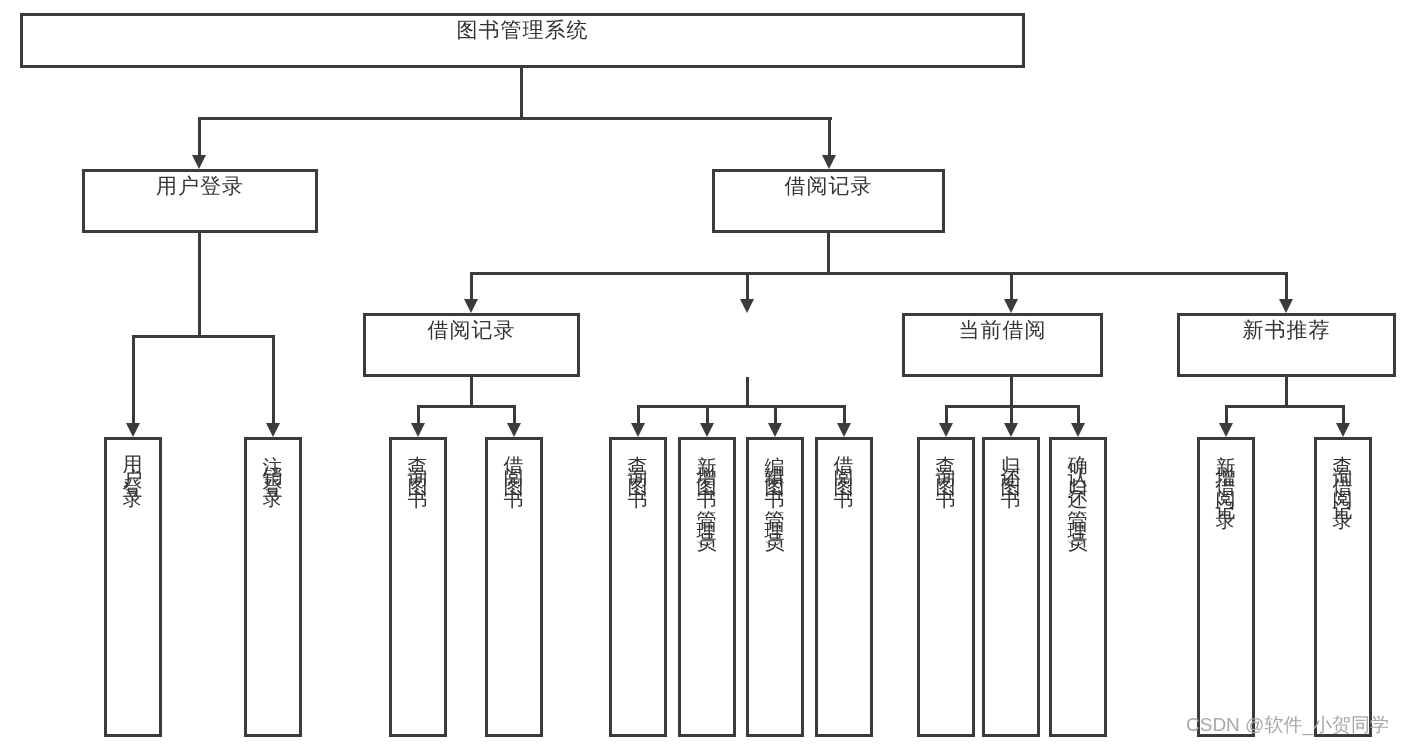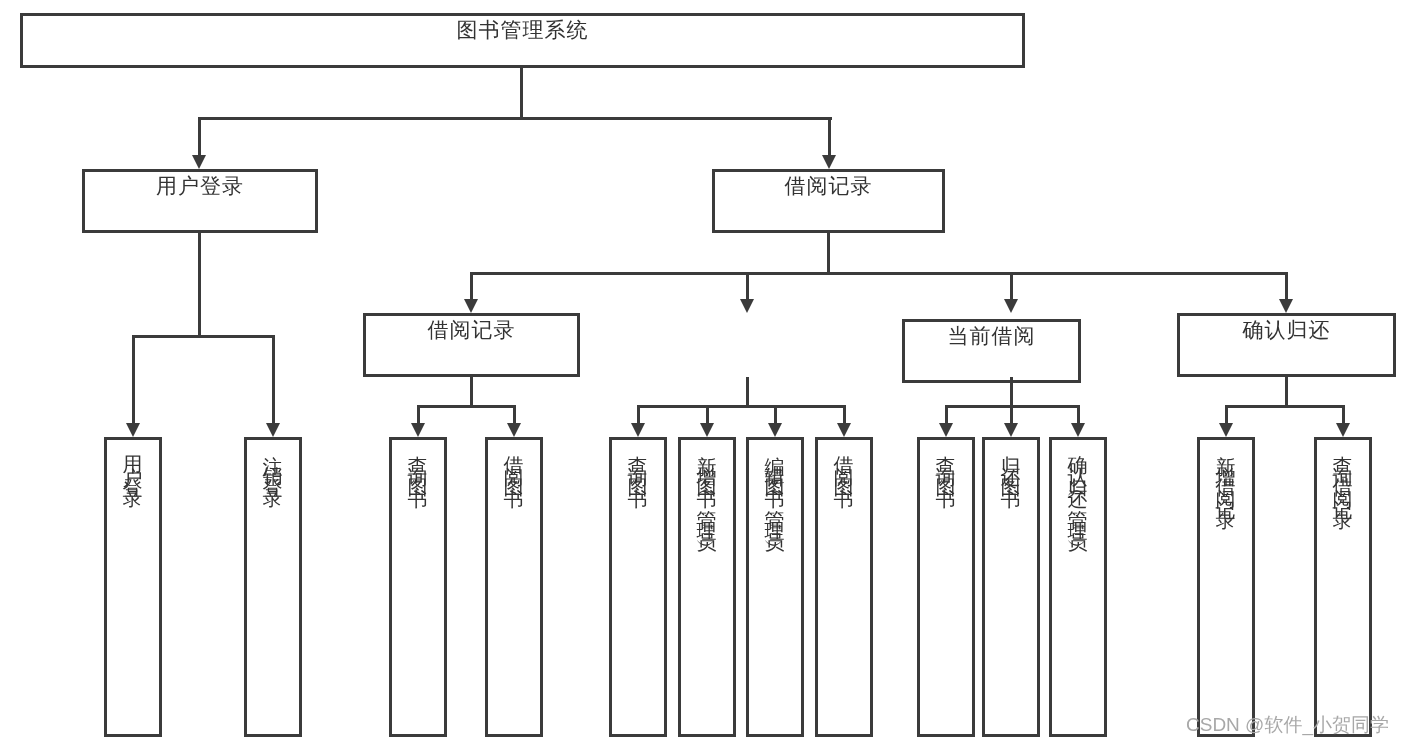--- a/index.html
+++ b/index.html
@@ -87,25 +87,25 @@
   <div class="vline" style="left:746px; top:272px; height:29px;"></div>
   <div class="arrow" style="left:740px; top:299px;"></div>
   <div class="vline" style="left:1010px; top:272px; height:29px;"></div>
   <div class="arrow" style="left:1004px; top:299px;"></div>
   <div class="vline" style="left:1285px; top:272px; height:29px;"></div>
   <div class="arrow" style="left:1279px; top:299px;"></div>
 
   <div class="box hbox" style="left:363px; top:313px; width:217px; height:64px;">
     <span>借阅记录</span>
   </div>
-  <div class="box hbox" style="left:902px; top:313px; width:179px; height:64px;margin-top:6px;">
+  <div class="box hbox" style="left:902px; top:313px; width:201px; height:64px;">
     <span>当前借阅</span>
   </div>
   <div class="box hbox" style="left:1177px; top:313px; width:219px; height:64px;">
-    <span>确认归还</span>
+    <span>新书推荐</span>
   </div>
 
   <div class="vline" style="left:470px; top:377px; height:31px;"></div>
   <div class="hline" style="left:417px; top:405px; width:99px;"></div>
   <div class="vline" style="left:417px; top:405px; height:20px;"></div>
   <div class="arrow" style="left:411px; top:423px;"></div>
   <div class="vline" style="left:513px; top:405px; height:20px;"></div>
   <div class="arrow" style="left:507px; top:423px;"></div>
 
   <div class="vline" style="left:746px; top:377px; height:31px;"></div>

